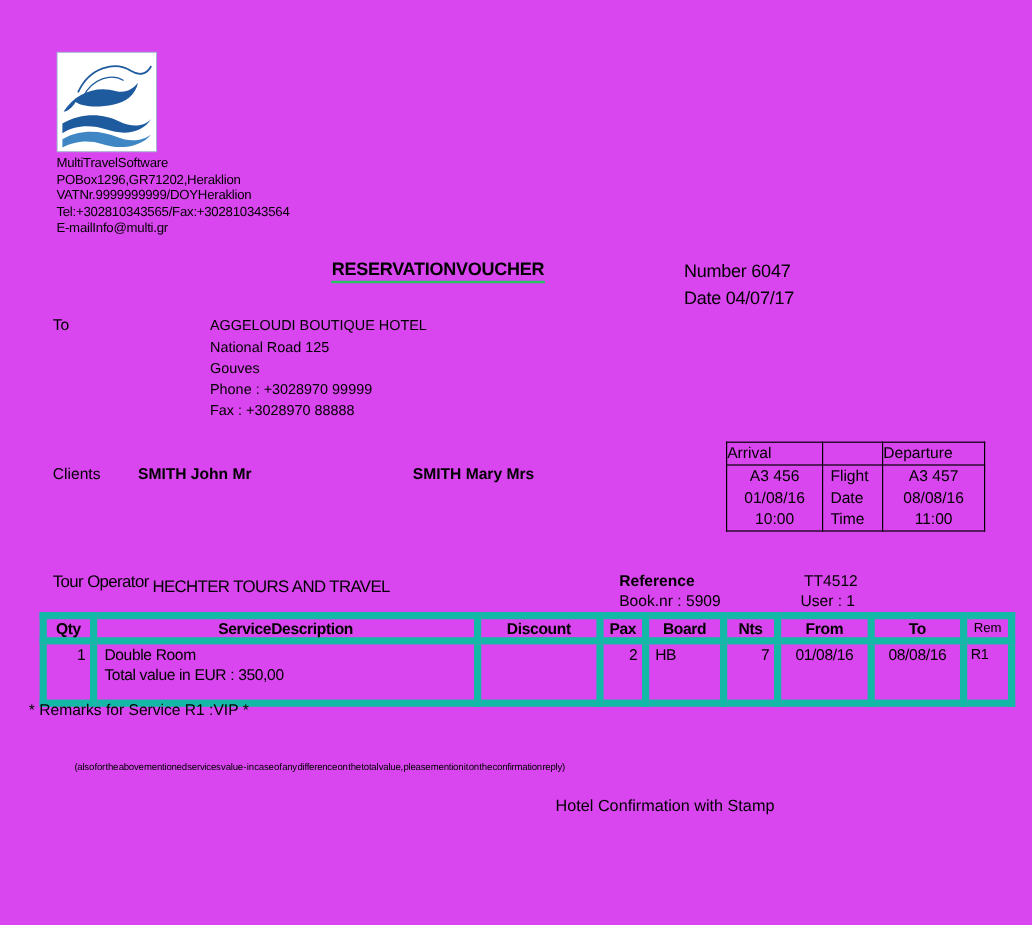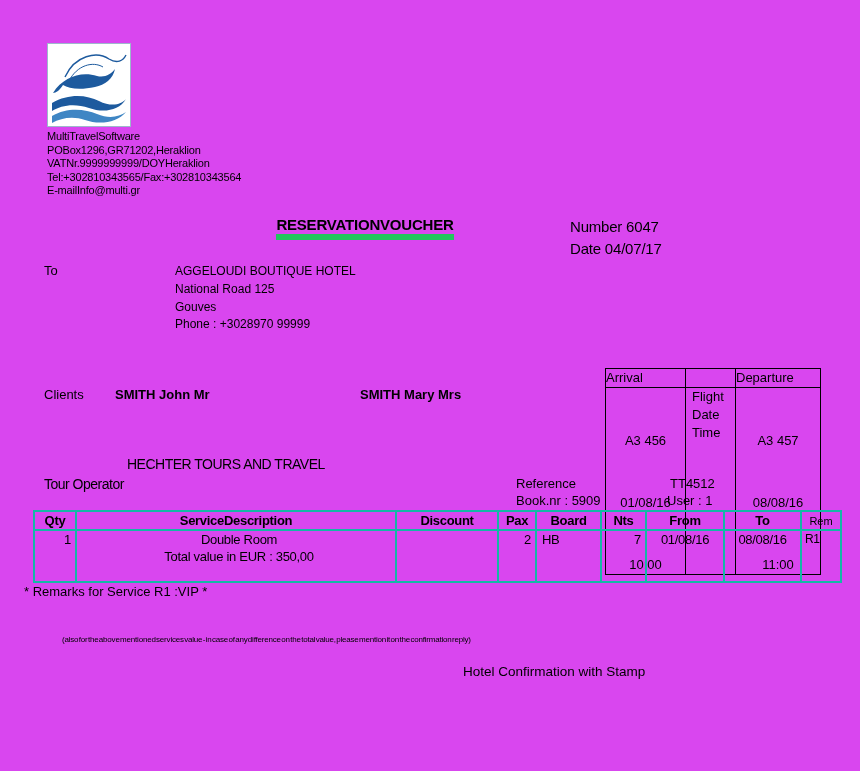--- a/index.html
+++ b/index.html
@@ -21,72 +21,72 @@
     font-size: 11px; line-height: 13.6px; letter-spacing: -0.2px;
     white-space: nowrap;
   }
 
   
   .doc-title {
     position: absolute; left: 250px; top: 216px; width: 230px;
     text-align: center; font-size: 15px; font-weight: bold;
     letter-spacing: -0.2px; word-spacing: -4px; white-space: nowrap;
   }
-  .doc-title .underlined { border-bottom: 6px solid #22c55e; padding-bottom: 1px; }
+  .doc-title .underlined { border-bottom: 2px solid #22c55e; padding-bottom: 1px; }
   .number-block {
     position: absolute; left: 570px; top: 216px;
     font-size: 15px; line-height: 22px; letter-spacing: -0.2px; white-space: nowrap;
   }
 
   
   .to-label { position: absolute; left: 44px; top: 263px; font-size: 13px; }
   .to-block {
     position: absolute; left: 175px; top: 263px;
     font-size: 12px; line-height: 17.8px; white-space: nowrap;
   }
 
   
   .clients-label { position: absolute; left: 44px; top: 387px; font-size: 13px; }
   .client-1 { position: absolute; left: 115px; top: 387px; font-size: 13px; font-weight: bold; }
-  .client-2 { position: absolute; left: 360px; top: 387px; font-size: 13px; font-weight: bold; }
+  .client-2 { position: absolute; left: 344px; top: 387px; font-size: 13px; font-weight: bold; }
 
   
   .flight-table {
     position: absolute; left: 605px; top: 368px;
     border-collapse: collapse; table-layout: fixed;
     font-size: 13px;
   }
   .flight-table td { border: 1px solid #000; padding: 0; vertical-align: top; }
   .flight-table .hdr { height: 18px; line-height: 18px; }
   .flight-table .body-line { line-height: 18px; }
-  .flight-table .c-center { text-align: center; margin-top: 44px; }
+  .flight-table .c-center { text-align: center; }
   .flight-table .c-label { padding-left: 6px; }
 
   
   .tour-operator-label { position: absolute; left: 44px; top: 476px; font-size: 14px; letter-spacing: -0.5px; }
-  .tour-operator-value { position: absolute; left: 127px; top: 456px; font-size: 14px; letter-spacing: -0.5px; }
-  .reference-label { position: absolute; left: 516px; top: 476px; font-size: 13px; }
+  .tour-operator-value { position: absolute; left: 127px; top: 480px; font-size: 14px; letter-spacing: -0.5px; }
+  .reference-label { position: absolute; left: 516px; top: 476px; font-size: 13px; font-weight: bold; }
   .reference-value { position: absolute; left: 670px; top: 476px; font-size: 13px; }
   .booknr { position: absolute; left: 516px; top: 493px; font-size: 13px; }
   .usernr { position: absolute; left: 667px; top: 493px; font-size: 13px; }
 
   
   .service-table {
     position: absolute; left: 33px; top: 510px; width: 807px;
     border-collapse: collapse; table-layout: fixed;
     font-size: 13px; letter-spacing: -0.3px;
   }
-  .service-table th, .service-table td { border: 2px solid #14b8a6; padding: 0; }
+  .service-table th, .service-table td { border: 6px solid #14b8a6; padding: 0; }
   .service-table th { height: 19px; font-weight: bold; text-align: center; }
   .service-table th.rem-hdr { font-weight: normal; font-size: 11px; letter-spacing: 0; }
   .service-table td { height: 52px; vertical-align: top; }
   .service-table .al-right { text-align: right; padding-right: 4px; }
   .service-table .al-left { text-align: left; padding-left: 5px; }
   .service-table .al-center { text-align: center; }
-  .service-table .desc div { padding-left: 6px; line-height: 17px; text-align: center; }
+  .service-table .desc div { padding-left: 6px; line-height: 17px; }
   .service-table td { line-height: 17px; }
   .service-table .rem-cell { font-size: 12px; padding-left: 3px; }
 
   .remarks { position: absolute; left: 24px; top: 584px; font-size: 13px; }
 
   .fine-print {
     position: absolute; left: 62px; top: 635px;
     font-size: 8px; letter-spacing: -0.2px; word-spacing: -1.6px;
     white-space: nowrap;
   }
@@ -125,20 +125,21 @@
     <div>Number 6047</div>
     <div>Date 04/07/17</div>
   </div>
 
   <div class="to-label">To</div>
   <div class="to-block">
     <div>AGGELOUDI BOUTIQUE HOTEL</div>
     <div>National Road 125</div>
     <div>Gouves</div>
     <div>Phone : +3028970 99999</div>
+    <div>Fax : +3028970 88888</div>
   </div>
 
   <div class="clients-label">Clients</div>
   <div class="client-1">SMITH John Mr</div>
   <div class="client-2">SMITH Mary Mrs</div>
 
   <table class="flight-table">
     <colgroup>
         <col style="width:80px">
         <col style="width:50px">

